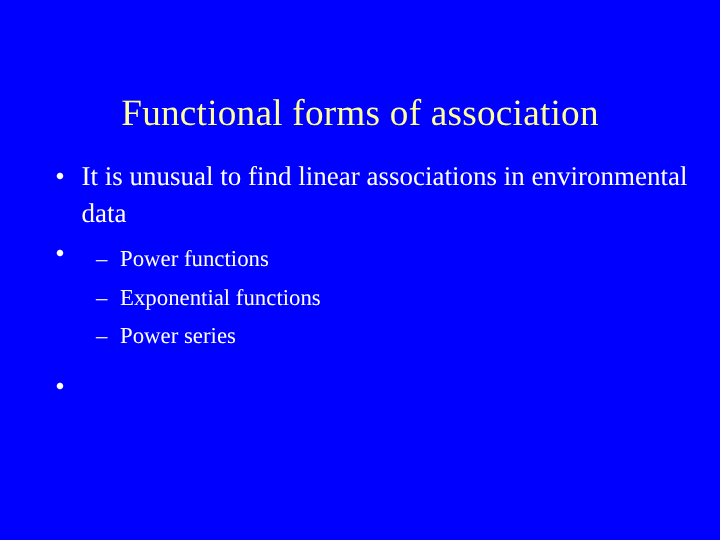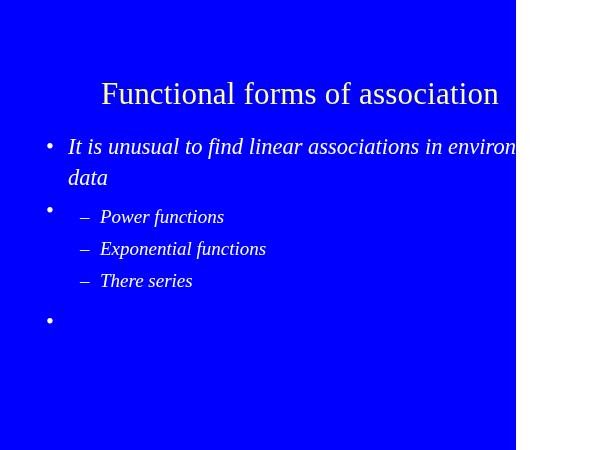--- a/index.html
+++ b/index.html
@@ -8,21 +8,21 @@
     padding: 0;
   }
   body {
     width: 600px;
     height: 450px;
     overflow: hidden;
     font-family: "Liberation Serif", "DejaVu Serif", serif;
   }
   #slide {
     position: relative;
-    width: 516px;
+    width: 600px;
     height: 450px;
     background: #0000ff;
     box-sizing: border-box;
     overflow: hidden;
   }
   #slide-title {
     position: absolute;
     top: 54px;
     left: 0;
     width: 600px;
@@ -76,21 +76,20 @@
     color: #ffffff;
     font-size: 19px;
     line-height: 32px;
   }
   .group-l2 {
     margin-top: 8px;
     margin-bottom: 9px;
   }
   .bullet-text {
     display: block;
-    font-style: italic;
   }
 </style>
 </head>
 <body>
 
 <div id="slide">
 
   <h1 id="slide-title">Functional forms of association</h1>
 
   <div id="body-content">
@@ -111,21 +110,21 @@
         <span class="bullet-text">Power functions</span>
       </div>
 
       <div class="bullet-l2">
         <span class="marker">–</span>
         <span class="bullet-text">Exponential functions</span>
       </div>
 
       <div class="bullet-l2">
         <span class="marker">–</span>
-        <span class="bullet-text">There series</span>
+        <span class="bullet-text">Power series</span>
       </div>
 
     </div>
 
     <div class="bullet-l1">
       <span class="marker">•</span>
     </div>
 
   </div>
 </div>

